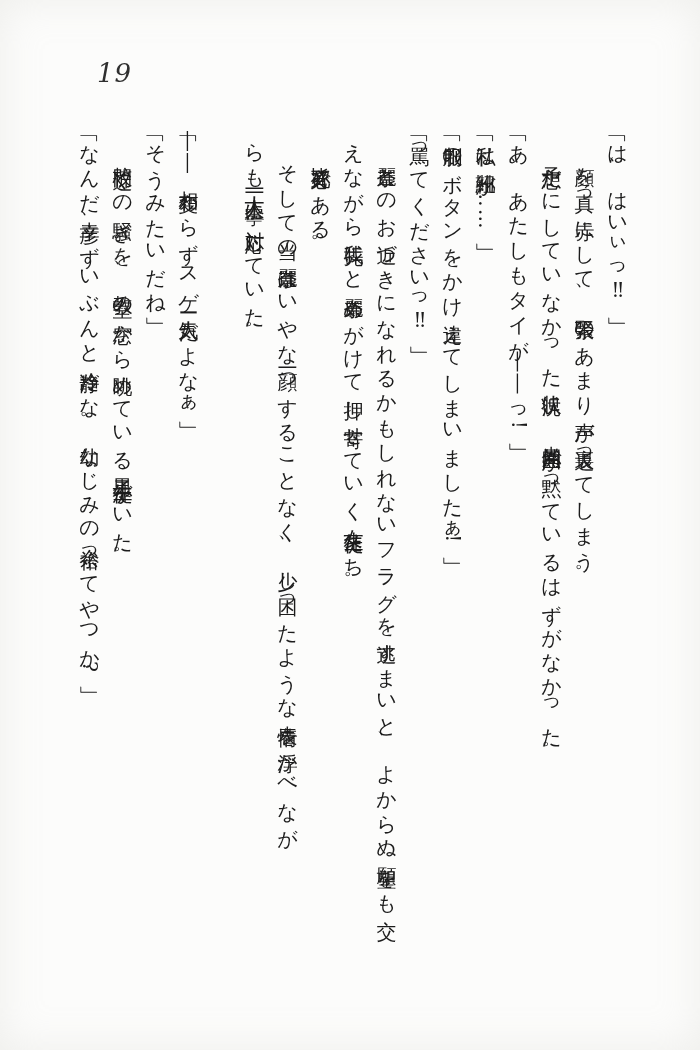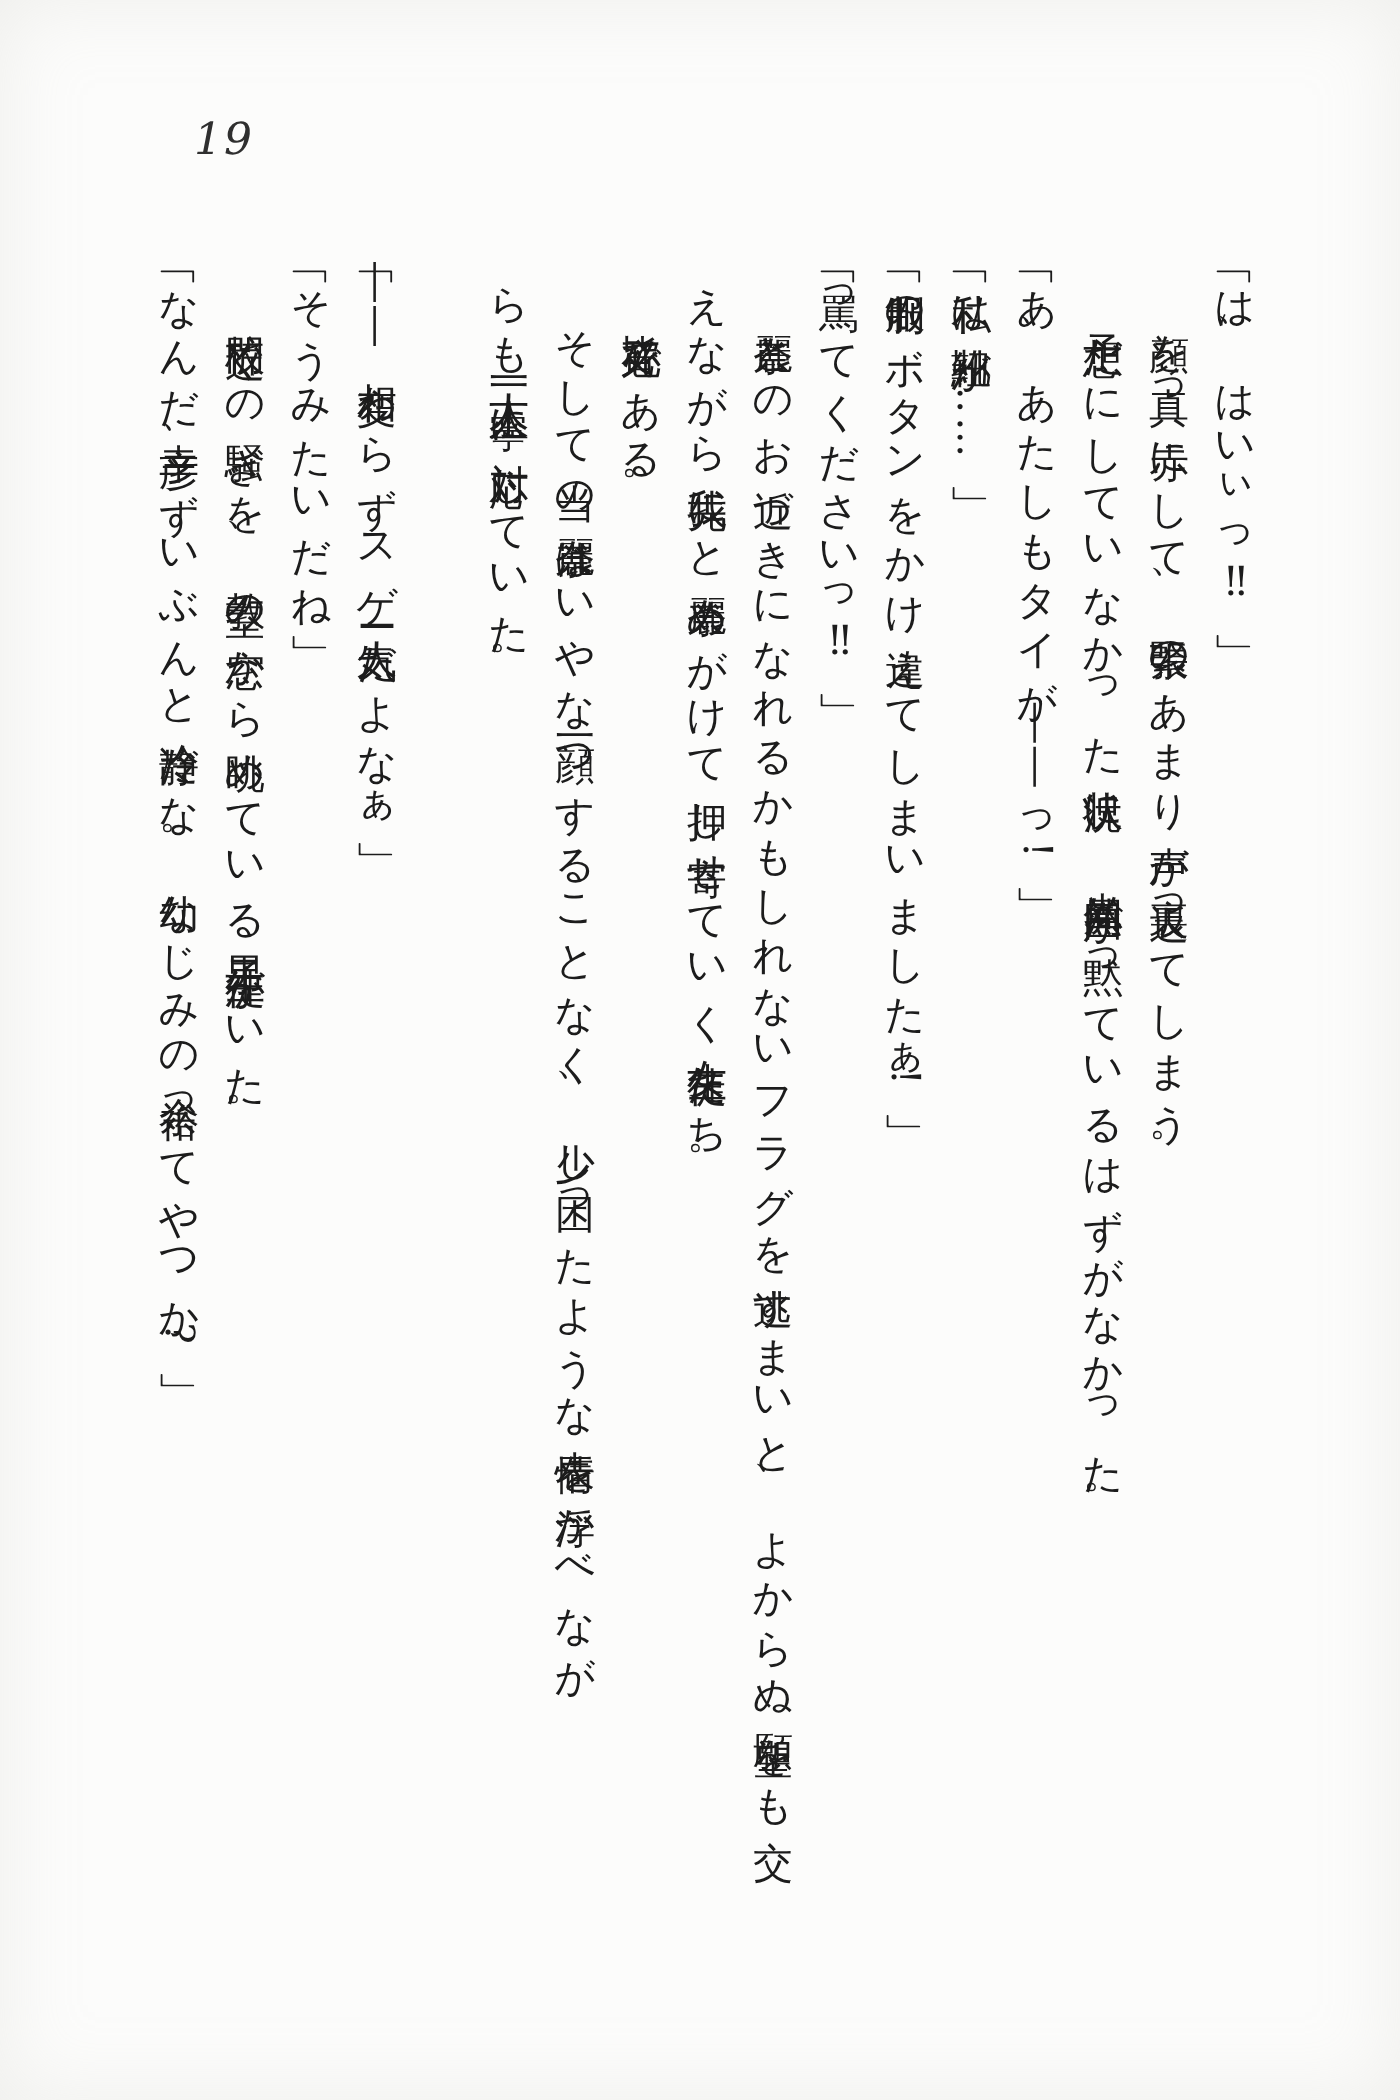--- a/index.html
+++ b/index.html
@@ -20,21 +20,21 @@
     content: "";
     position: absolute;
     inset: 0;
     pointer-events: none;
     box-shadow: inset 0 0 40px rgba(200,198,192,0.25);
   }
   .page-number {
     position: absolute;
     top: 58px;
     left: 97px;
-    font-size: 22px;
+    font-size: 26px;
     font-style: italic;
     color: #2f2f2f;
     letter-spacing: 1px;
   }
   .text-block {
     position: absolute;
     top: 129px;
     right: 66px;
     height: 868px;
     writing-mode: vertical-rl;

